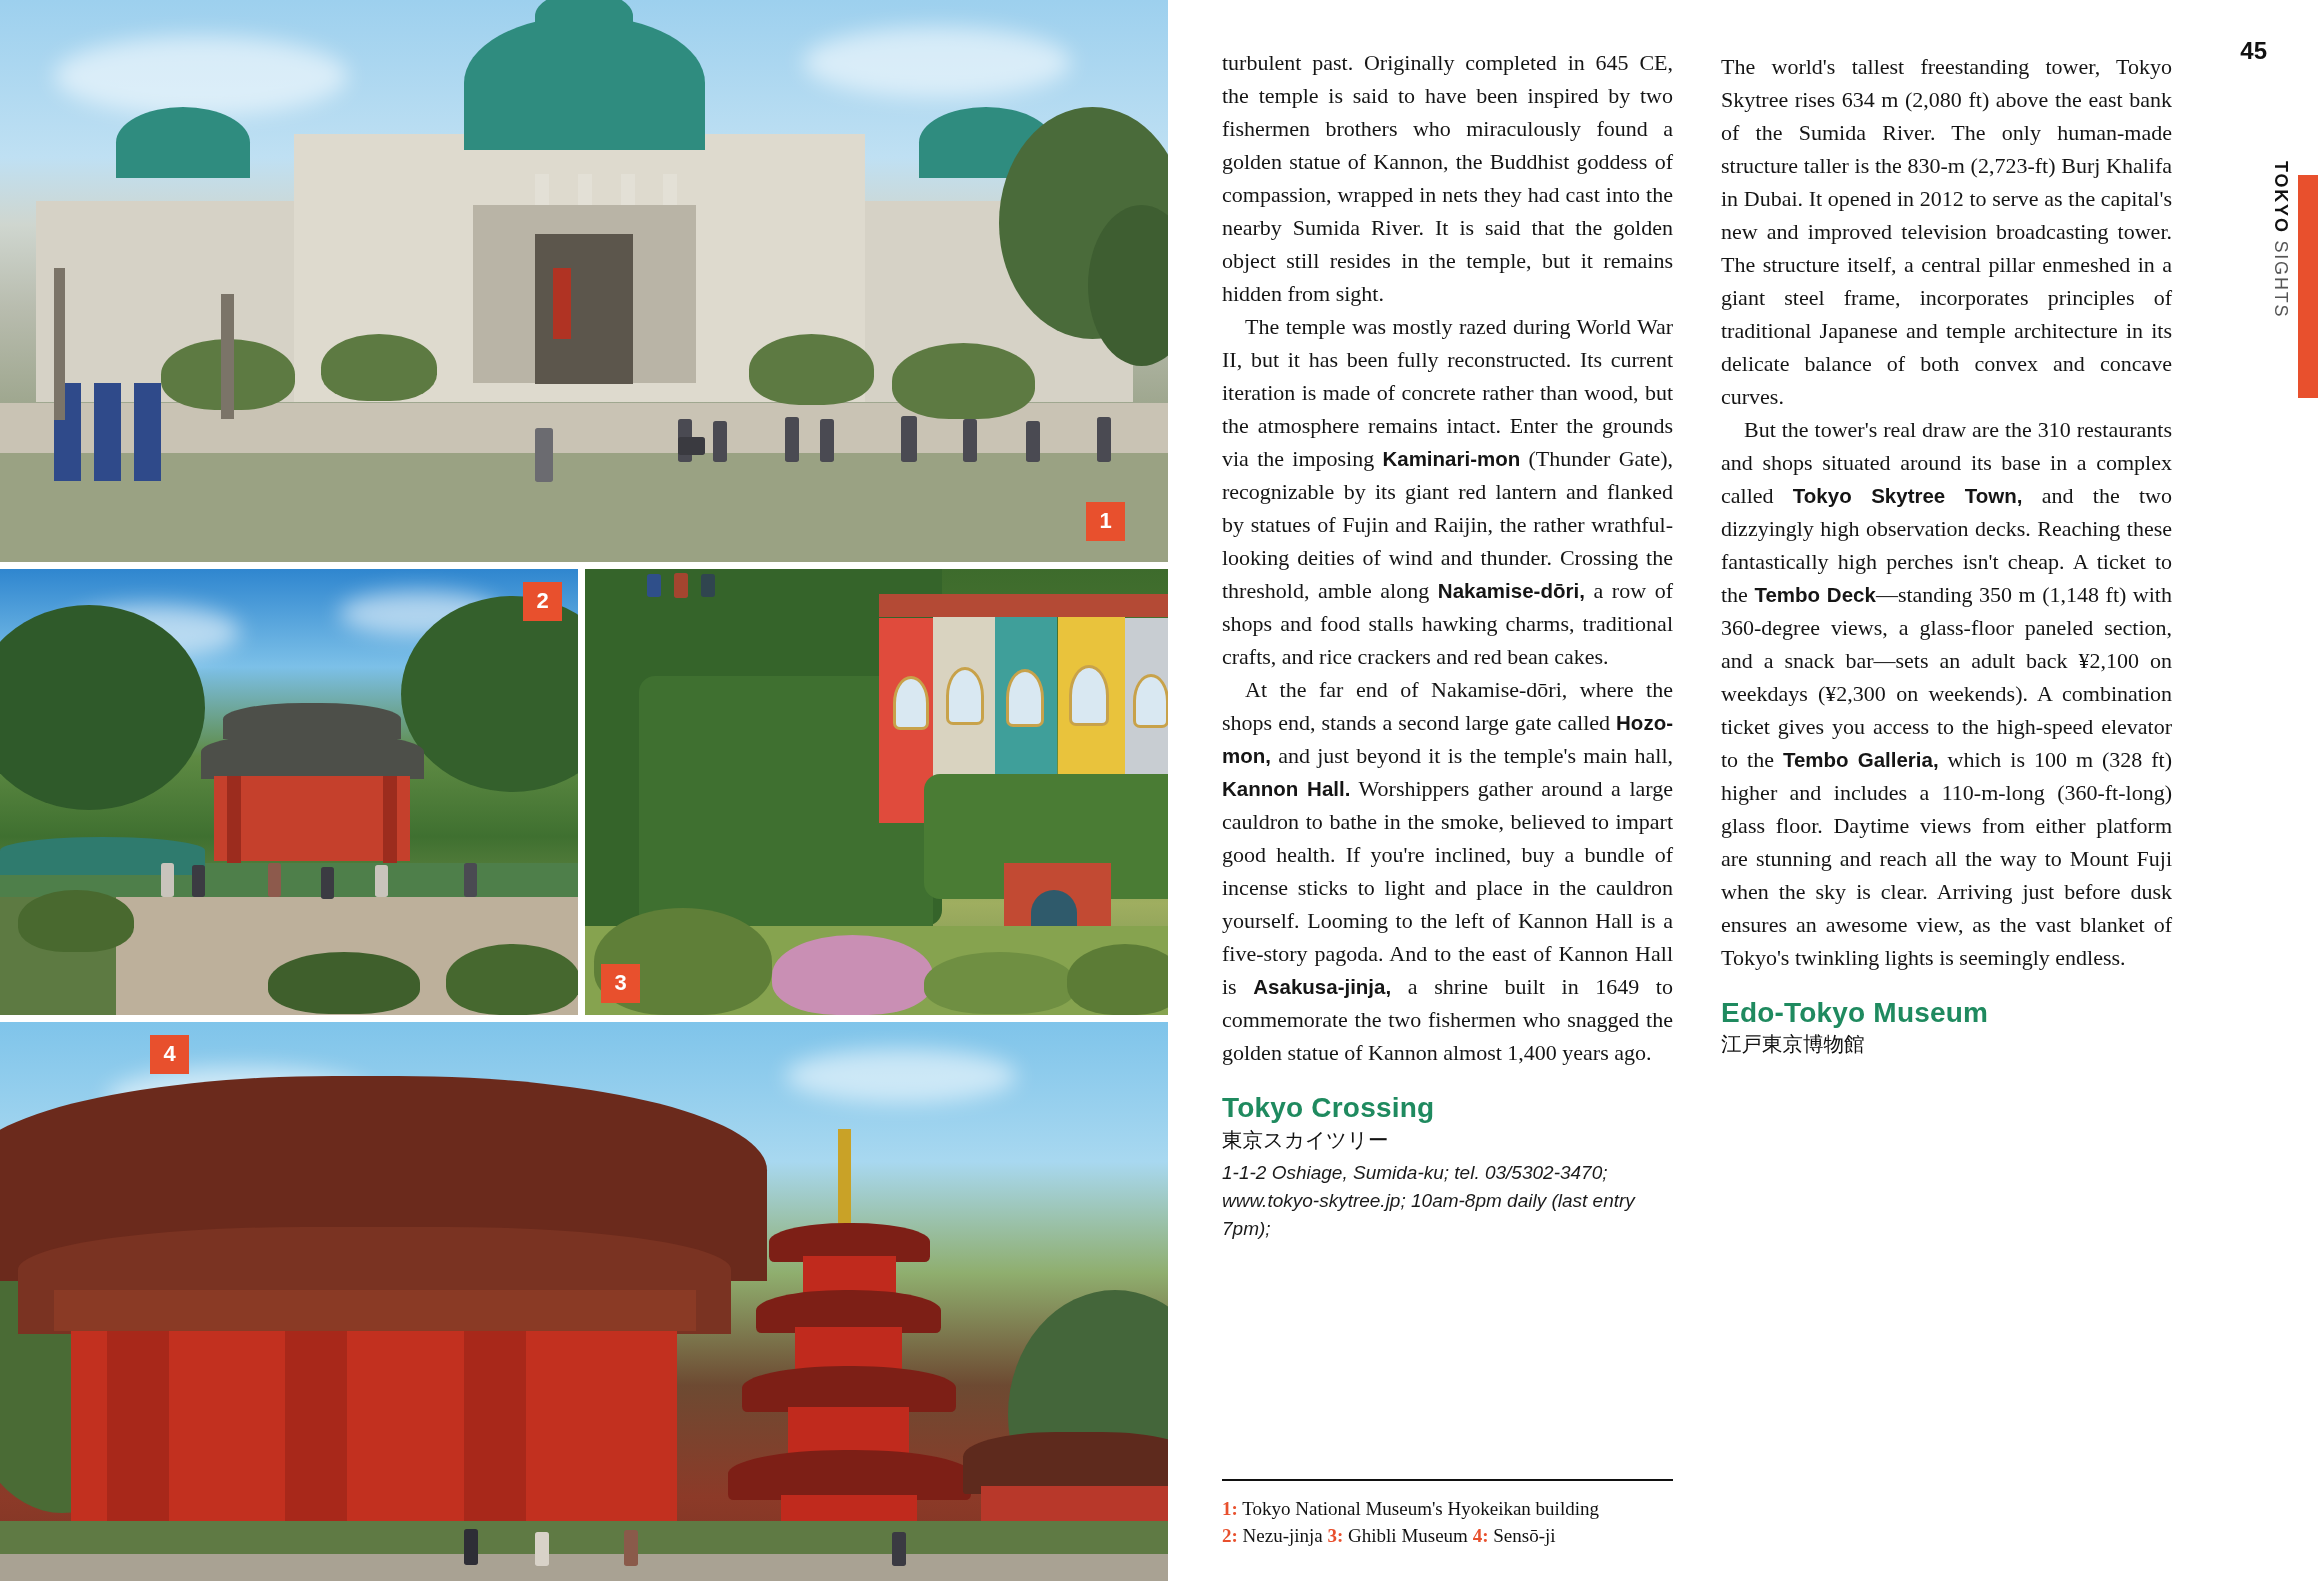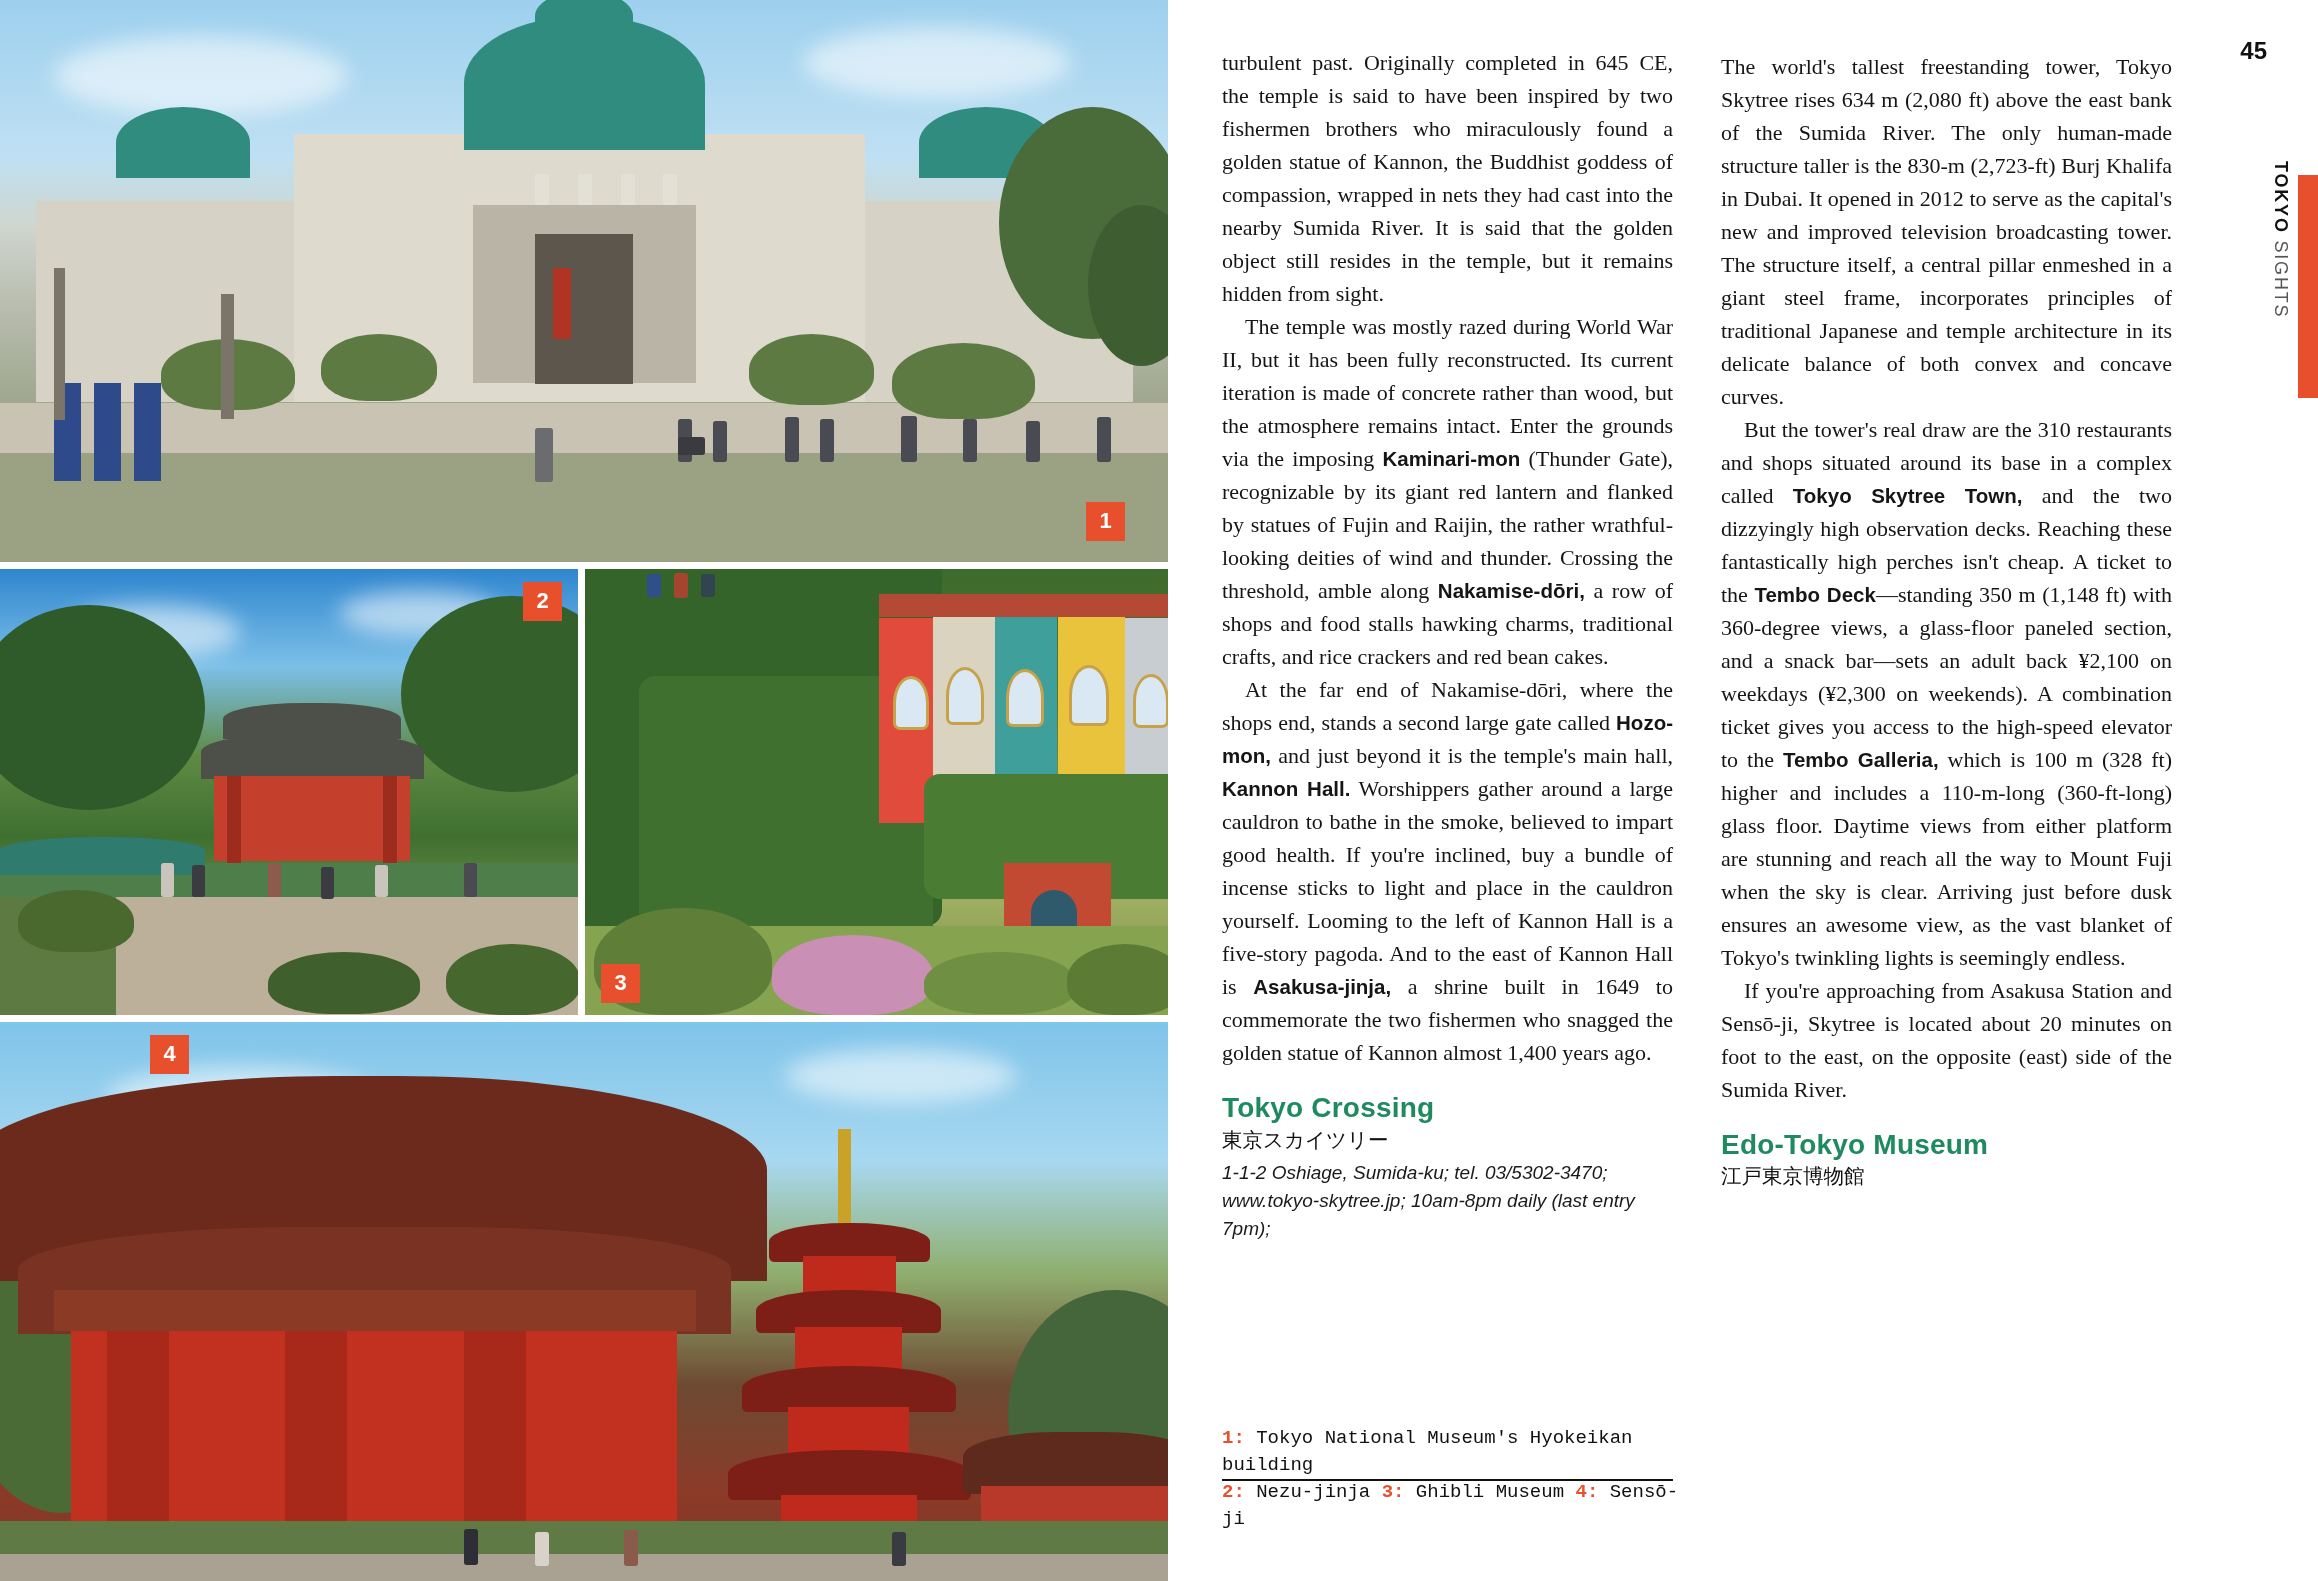--- a/index.html
+++ b/index.html
@@ -109,22 +109,22 @@
   .jp{
     margin:0 0 5.4px 0;
     font-family:"Liberation Sans", sans-serif;
     font-size:20.5px;color:#111;
   }
 
   .caption-rule{
     position:absolute;left:54px;bottom:100px;width:451px;height:1.8px;background:#111;
   }
   .captions{
-    position:absolute;left:54px;bottom:48px;width:464px;
-    font-family:Liberation Mono, monospace;
+    position:absolute;left:54px;bottom:32px;width:464px;
+    font-family:Liberation Serif, serif;
     font-size:19px;line-height:27px;color:#111;
   }
   .captions b{color:#e8502d;font-weight:bold;}
 </style>
 </head>
 <body>
 
 <div class="page">
 
   <div class="photo-panel">
@@ -293,21 +293,20 @@
       </div>
 
       <div class="col-r">
 
         <p class="body" style="margin-top:3.6px;">The world's tallest freestanding tower, Tokyo Skytree rises 634 m (2,080 ft) above the east bank of the Sumida River. The only human-made structure taller is the 830-m (2,723-ft) Burj Khalifa in Dubai. It opened in 2012 to serve as the capital's new and improved television broadcasting tower. The structure itself, a central pillar enmeshed in a giant steel frame, incorporates principles of traditional Japanese and temple architecture in its delicate balance of both convex and concave curves.</p>
 
         <p class="body indent">
           <span>But the tower's real draw are the 310 restaurants and shops situated around its base in a complex called </span><b>Tokyo Skytree Town,</b><span> and the two dizzyingly high observation decks. Reaching these fantastically high perches isn't cheap. A ticket to the </span><b>Tembo Deck</b><span>—standing 350 m (1,148 ft) with 360-degree views, a glass-floor paneled section, and a snack bar—sets an adult back ¥2,100 on weekdays (¥2,300 on weekends). A combination ticket gives you access to the high-speed elevator to the </span><b>Tembo Galleria,</b><span> which is 100 m (328 ft) higher and includes a 110-m-long (360-ft-long) glass floor. Daytime views from either platform are stunning and reach all the way to Mount Fuji when the sky is clear. Arriving just before dusk ensures an awesome view, as the vast blanket of Tokyo's twinkling lights is seemingly endless.</span>
         </p>
 
-        <p class="body indent">If you're approaching from Asakusa Station and Sensō-ji, Skytree is located about 20 minutes on foot to the east, on the opposite (east) side of the Sumida River.</p>
 
         <h2 class="sight">Edo-Tokyo Museum</h2>
         <div class="jp">江戸東京博物館</div>
       </div>
     </div>
 
     <div class="caption-rule"></div>
     <div class="captions">
       <div>
         <b>1:</b><span> Tokyo National Museum's Hyokeikan building</span>

